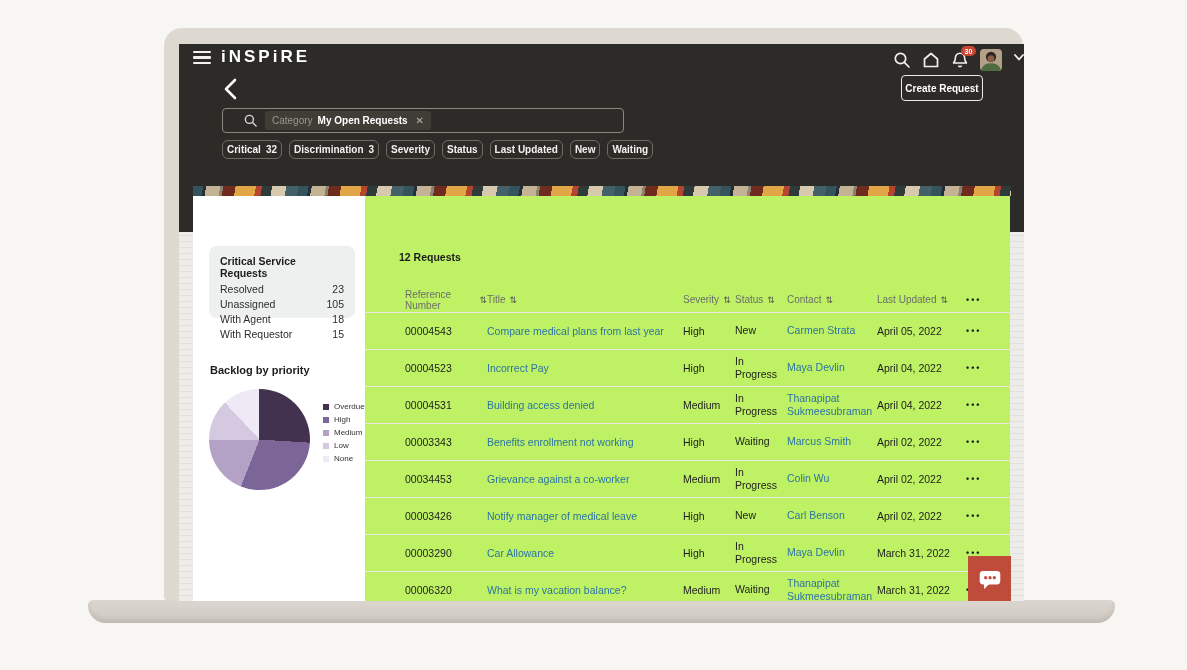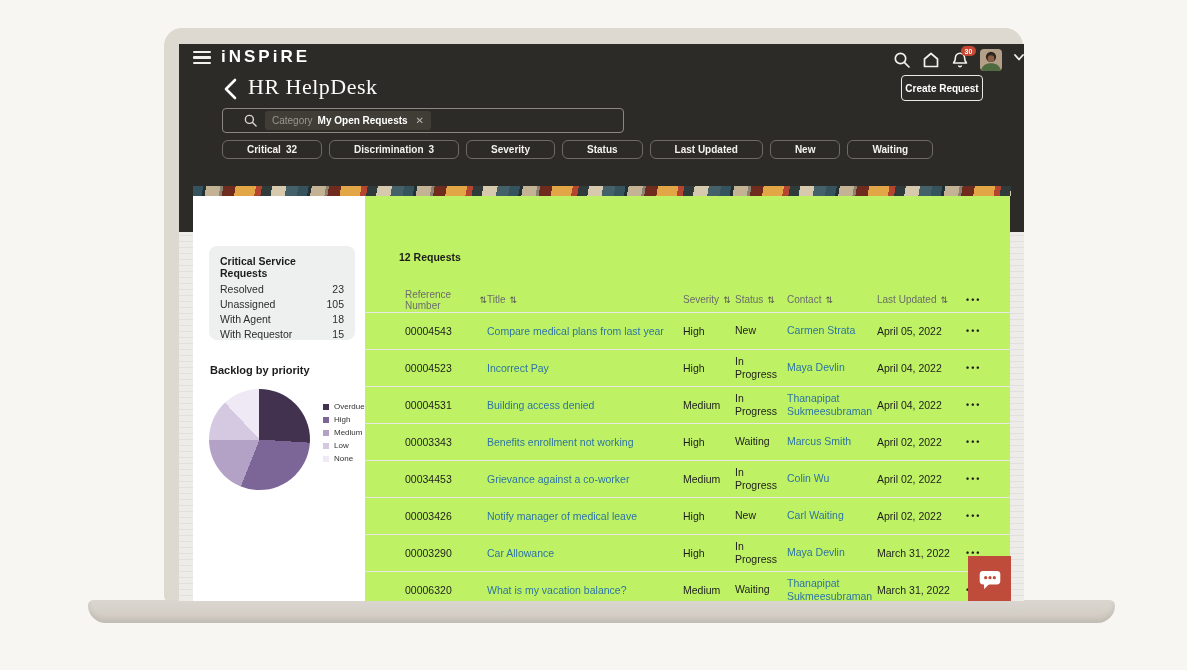--- a/index.html
+++ b/index.html
@@ -63,21 +63,21 @@
   .search-chip {
     display:flex; align-items:center; gap:5px; background:#403d37; border-radius:3px;
     height:19px; padding:0 7px; font-size:10px; white-space:nowrap;
   }
   .search-chip .cat { color:#9b968e; }
   .search-chip .val { color:#fff; font-weight:bold; }
   .search-chip .x { color:#b9b5ae; font-size:10px; margin-left:3px; cursor:pointer; }
   
   .chip-row { position:absolute; left:43px; top:96px; display:flex; gap:7px; }
   .chip {
-    border:1.5px solid #6f6b64; border-radius:6px; height:19px; padding:0 24px;
+    border:1.5px solid #6f6b64; border-radius:6px; height:19px; padding:0 4px;
     display:flex; align-items:center; gap:5px; color:#f4f2ef; font-size:10px; font-weight:bold;
     cursor:pointer; white-space:nowrap; background:transparent;
   }
   
   .banner {
     position:absolute; left:14px; top:142px; width:818px; height:10px;
     background:
       repeating-linear-gradient(100deg,
         #35535c 0 10px, #222f35 10px 13px, #c3b294 13px 27px, #8a8372 27px 30px,
         #6f2b1d 30px 42px, #e2a646 42px 62px, #b5452e 62px 68px, #2f3b3a 68px 78px,
@@ -91,21 +91,21 @@
   .panel-left {
     position:absolute; left:14px; top:152px; width:172px; height:405px; background:#ffffff;
     box-shadow:1px 0 0 #e8e7e4;
   }
   .panel-main {
     position:absolute; left:186px; top:152px; width:645px; height:405px; background:#bef264;
   }
   
   .lp-title { position:absolute; left:17px; top:13px; font-size:15px; font-weight:bold; color:#1c1c1c; letter-spacing:0.2px; }
   .stats-card {
-    position:absolute; left:16px; top:50px; width:146px; height:94px;
+    position:absolute; left:16px; top:50px; width:146px; height:72px;
     background:#edf0ee; border-radius:8px; padding:9px 11px;
   }
   .stats-card .sc-title { font-size:10.5px; font-weight:bold; color:#1c1c1c; margin-bottom:3px; }
   .stats-row { display:flex; justify-content:space-between; font-size:10.5px; color:#2d2d2d; line-height:15px; }
   .chart-title { position:absolute; left:17px; top:168px; font-size:11px; font-weight:bold; color:#1c1c1c; }
   .pie { position:absolute; left:16px; top:193px; width:101px; height:101px; border-radius:50%; }
   .legend { position:absolute; left:130px; top:206px; display:flex; flex-direction:column; gap:4px; }
   .legend-item { display:flex; align-items:center; gap:5px; font-size:8px; color:#333; }
   .legend-item i { width:6px; height:6px; display:inline-block; flex:0 0 auto; }
   
@@ -176,21 +176,20 @@
           <path d="M2 4 L6 8.5 L10 4" fill="none" stroke="#f3f1ed" stroke-width="1.8" stroke-linecap="round" stroke-linejoin="round"></path>
         </svg>
     </div>
   </div>
 
   <div class="back-btn">
     <svg viewBox="0 0 16 22">
         <path d="M13 2 L4 11 L13 20" fill="none" stroke="#fcfbf9" stroke-width="2.6" stroke-linecap="round" stroke-linejoin="round"></path>
       </svg>
   </div>
-  <div class="page-title">HR HelpDesk</div>
   <button class="create-btn">Create Request</button>
 
   <div class="search-box">
     <svg viewBox="0 0 14 14">
         <circle cx="5.8" cy="5.8" r="4.3" fill="none" stroke="#d9d6d1" stroke-width="1.5"></circle>
         <line x1="9.2" y1="9.2" x2="13" y2="13" stroke="#d9d6d1" stroke-width="1.5" stroke-linecap="round"></line>
       </svg>
     <div class="search-chip">
       <span class="cat">Category</span>
       <span class="val">My Open Requests</span>
@@ -349,21 +348,21 @@
           <div class="cell-status">In Progress</div>
           <div class="link cell-contact">Colin Wu</div>
           <div class="cell-date">April 02, 2022</div>
           <div class="dots">•••</div>
         </div>
         <div class="trow grid-row">
           <div class="cell-ref">00003426</div>
           <div class="link">Notify manager of medical leave</div>
           <div class="cell-severity">High</div>
           <div class="cell-status">New</div>
-          <div class="link cell-contact">Carl Waiting</div>
+          <div class="link cell-contact">Carl Benson</div>
           <div class="cell-date">April 02, 2022</div>
           <div class="dots">•••</div>
         </div>
         <div class="trow grid-row">
           <div class="cell-ref">00003290</div>
           <div class="link">Car Allowance</div>
           <div class="cell-severity">High</div>
           <div class="cell-status">In Progress</div>
           <div class="link cell-contact">Maya Devlin</div>
           <div class="cell-date">March 31, 2022</div>

